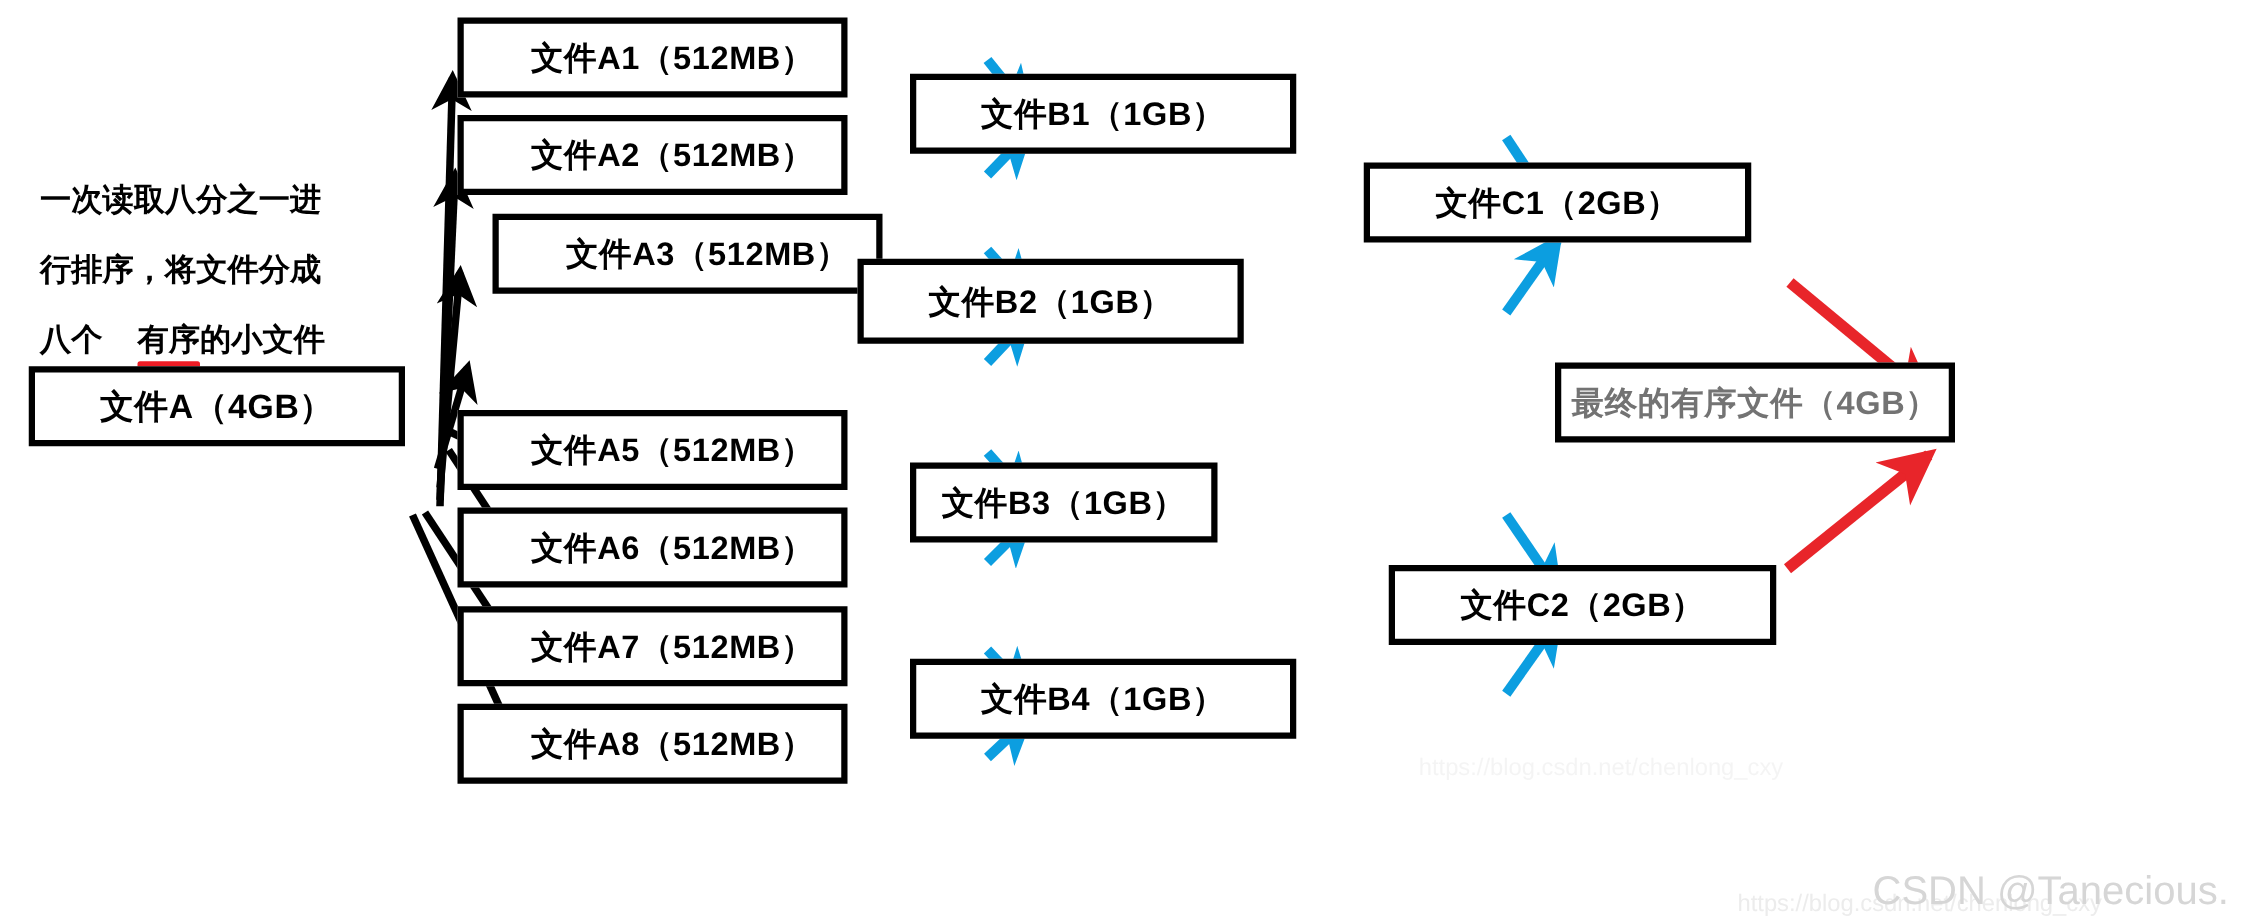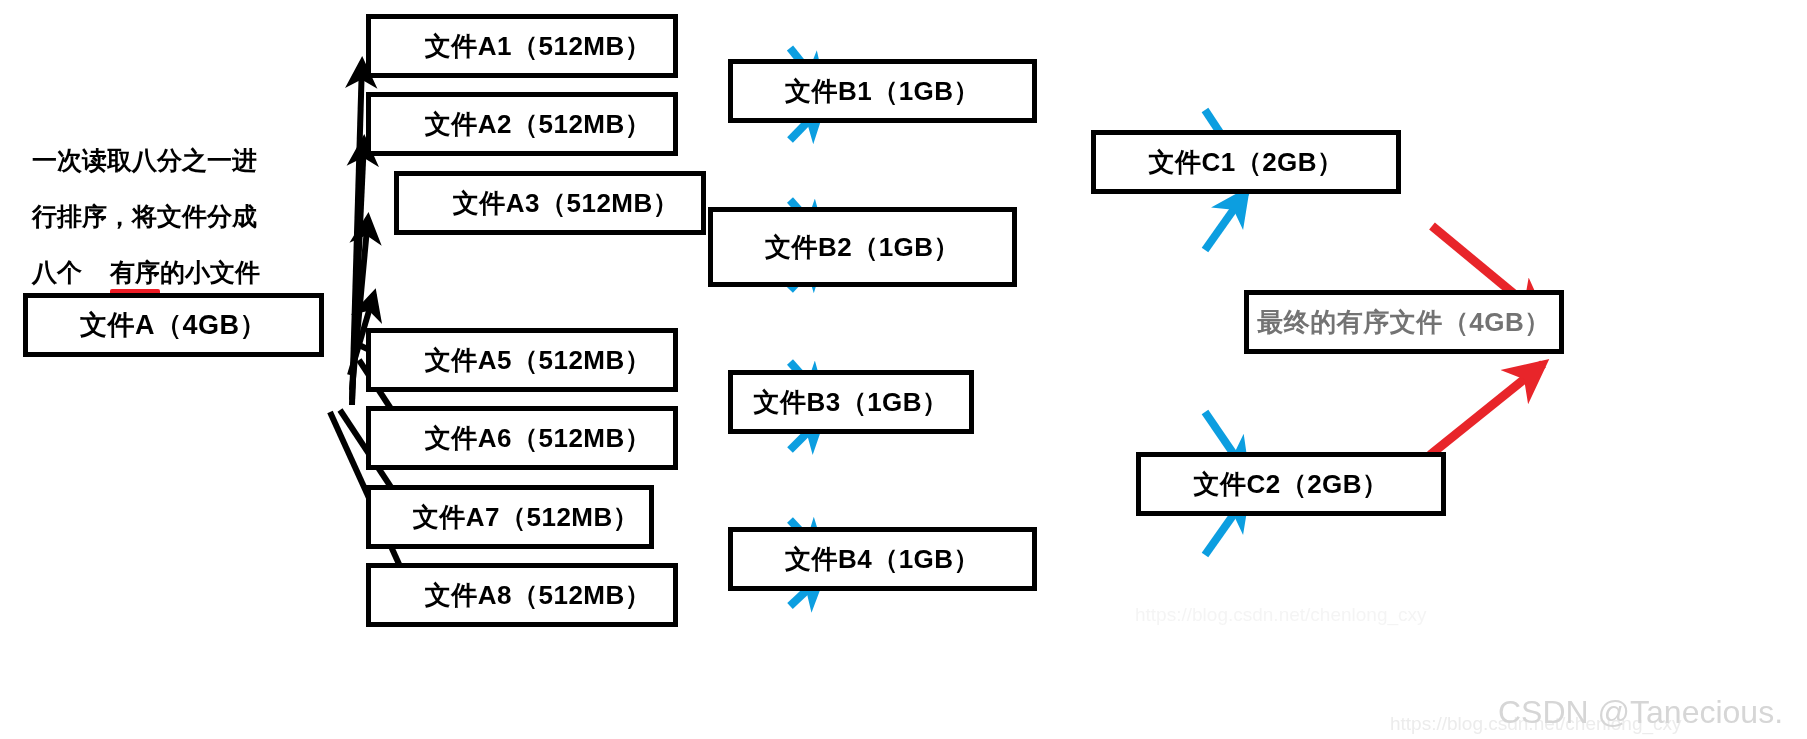--- a/index.html
+++ b/index.html
@@ -149,44 +149,44 @@
   </div>
   <div class="node node-split" style="left:366px; top:171px; width:312px; height:64px;margin-left:28px;">
     <span>文件A3（512MB）</span>
   </div>
   <div class="node node-split" style="left:366px; top:328px; width:312px; height:64px;">
     <span>文件A5（512MB）</span>
   </div>
   <div class="node node-split" style="left:366px; top:406px; width:312px; height:64px;">
     <span>文件A6（512MB）</span>
   </div>
-  <div class="node node-split" style="left:366px; top:485px; width:288px; height:64px;">
+  <div class="node node-split" style="left:366px; top:485px; width:312px; height:64px;">
     <span>文件A7（512MB）</span>
   </div>
   <div class="node node-split" style="left:366px; top:563px; width:312px; height:64px;">
     <span>文件A8（512MB）</span>
   </div>
 
   <div class="node node-merge1" style="left:728px; top:59px; width:309px; height:64px;">
     <span>文件B1（1GB）</span>
   </div>
-  <div class="node node-merge1" style="left:708px; top:207px; width:309px; height:80px;">
+  <div class="node node-merge1" style="left:686px; top:207px; width:309px; height:68px;">
     <span>文件B2（1GB）</span>
   </div>
   <div class="node node-merge1" style="left:728px; top:370px; width:246px; height:64px;">
     <span>文件B3（1GB）</span>
   </div>
   <div class="node node-merge1" style="left:728px; top:527px; width:309px; height:64px;">
     <span>文件B4（1GB）</span>
   </div>
 
   <div class="node node-merge2" style="left:1091px; top:130px; width:310px; height:64px;">
     <span>文件C1（2GB）</span>
   </div>
-  <div class="node node-merge2" style="left:1136px; top:452px; width:310px; height:64px;">
+  <div class="node node-merge2" style="left:1111px; top:452px; width:310px; height:64px;">
     <span>文件C2（2GB）</span>
   </div>
 
   <div class="node node-final" style="left:1244px; top:290px; width:320px; height:64px;">
     <span>最终的有序文件（4GB）</span>
   </div>
 
   <div class="watermark url" style="left:1390px; top:713px;">https://blog.csdn.net/chenlong_cxy</div>
   <div class="watermark main" style="left:1498px; top:694px;">CSDN @Tanecious.</div>
   <div class="watermark url" style="left:1135px; top:604px; opacity:0.55;">https://blog.csdn.net/chenlong_cxy</div>

